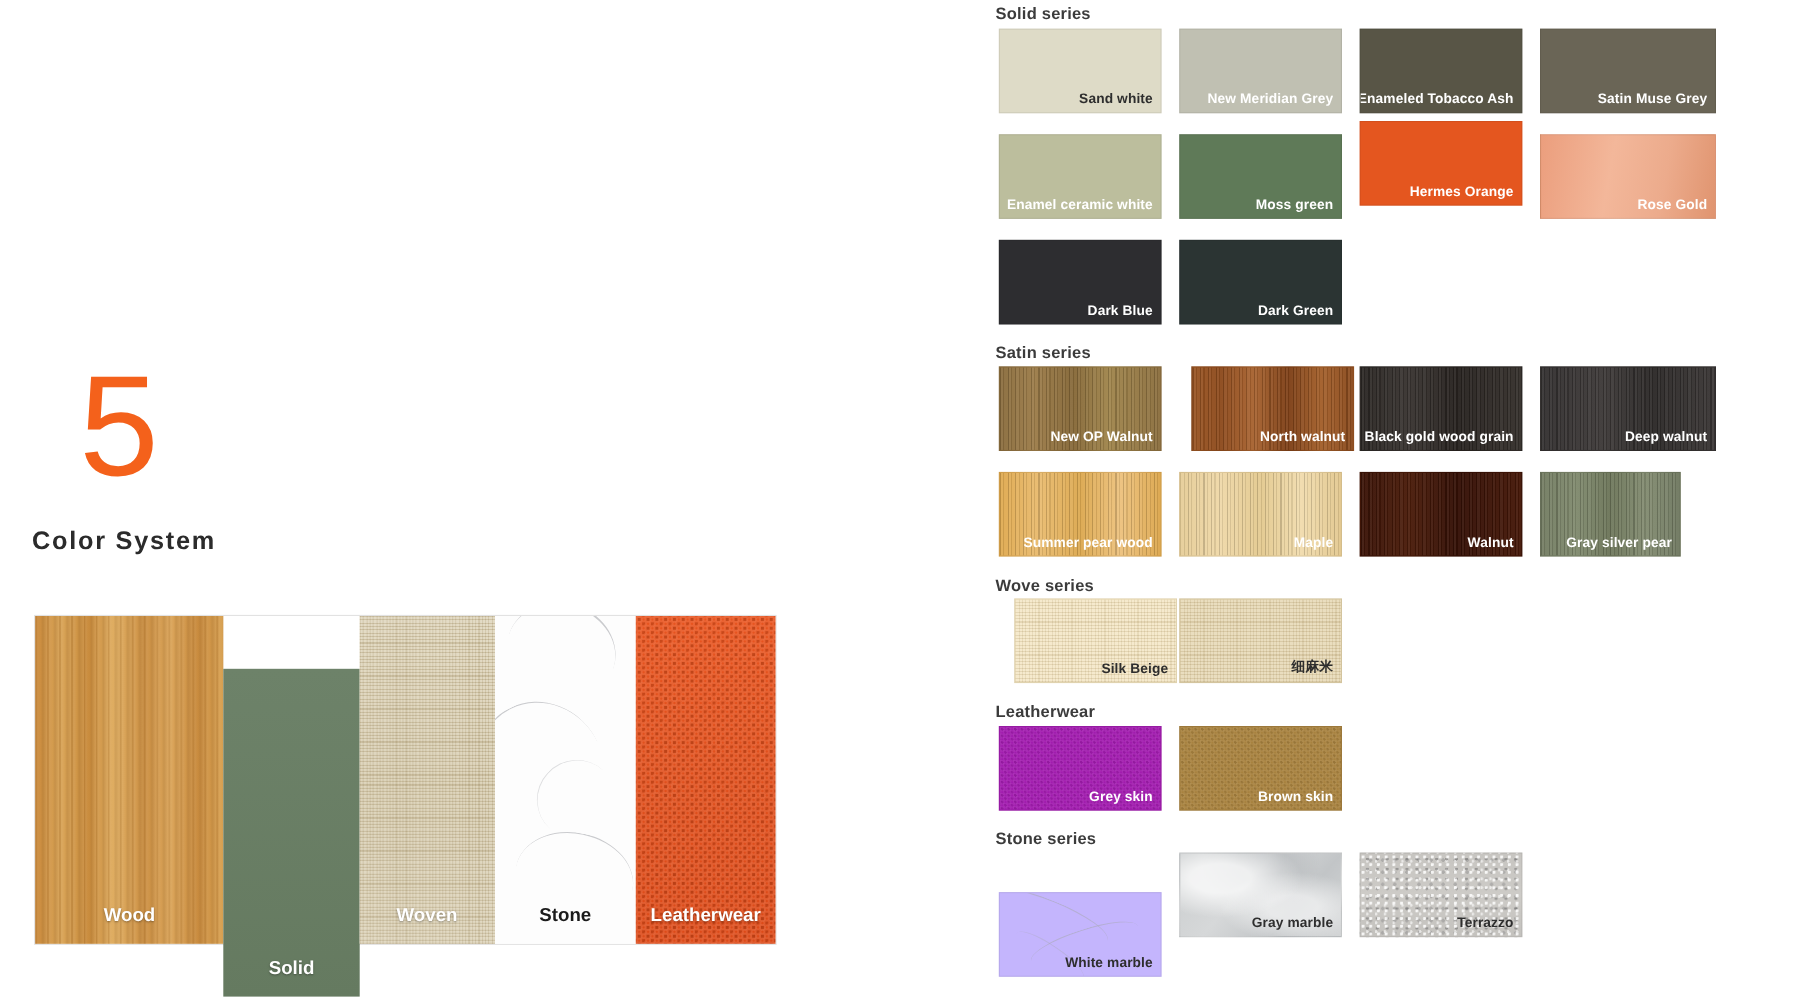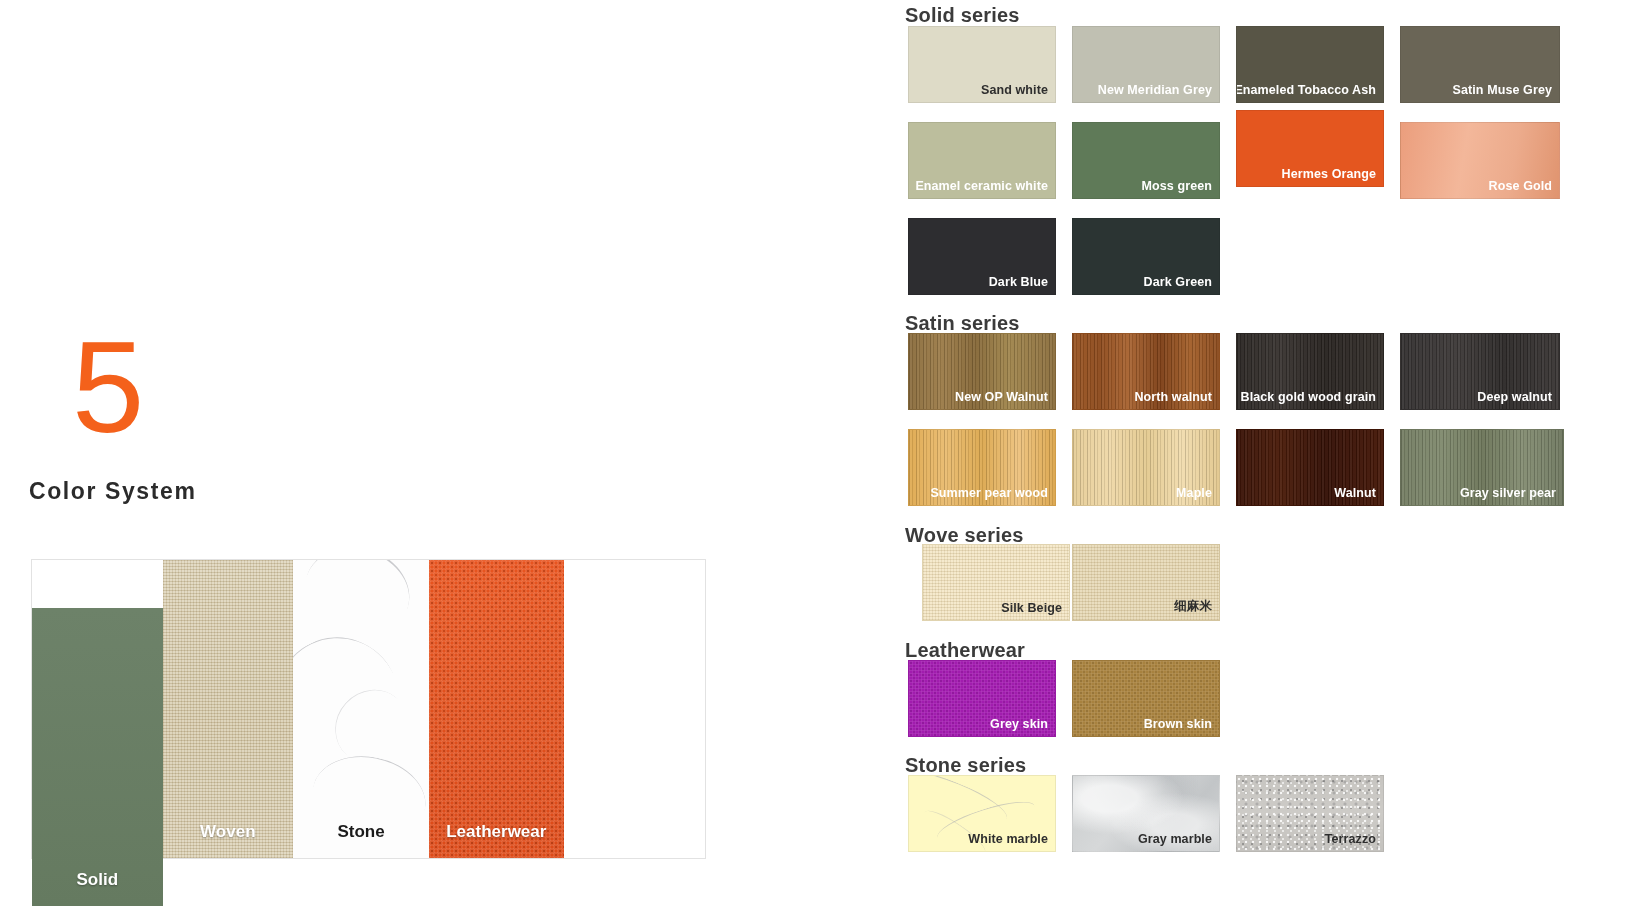--- a/index.html
+++ b/index.html
@@ -76,21 +76,21 @@
       radial-gradient(circle at 3px 3px, rgba(0,0,0,.16) 0 1.4px, rgba(255,255,255,.10) 1.6px 3px, transparent 3.2px) 0 0/8px 8px,
       radial-gradient(circle at 3px 3px, rgba(0,0,0,.13) 0 1.3px, rgba(255,255,255,.09) 1.5px 3px, transparent 3.2px) 4px 4px/8px 8px,
       linear-gradient(180deg,#e8541f 0%,#e04f1c 50%,#dd4a18 100%);
   }
 
   
   #right-panel { position: absolute; left: 900px; top: 0; width: 746px; height: 907px; overflow: hidden; }
   .series-block { position: absolute; left: 0; width: 746px; }
   .series-title {
     position: absolute; left: 5px;
-    font-size: 20px; font-weight: 700; letter-spacing: .2px; color: #3b3b3b;
+    font-size: 15px; font-weight: 700; letter-spacing: .2px; color: #3b3b3b;
   }
   .swatch {
     position: absolute; width: 148px; height: 77px;
     border: 1px solid rgba(0,0,0,.07);
     overflow: hidden;
   }
   .swatch-label {
     position: absolute; right: 7px; bottom: 5px;
     font-size: 12.5px; font-weight: 700; letter-spacing: .1px;
     color: #ffffff; white-space: nowrap;
@@ -110,21 +110,21 @@
   .f-darkgreen   { background:#2b3433; }
 
   
   .wgrain::before {
     content:""; position:absolute; inset:0;
     background: repeating-linear-gradient(90deg,
       rgba(0,0,0,.16) 0 1px, rgba(255,255,255,.07) 1px 3px,
       rgba(0,0,0,.09) 3px 4px, rgba(255,255,255,.04) 4px 7px);
   }
   .f-newop      { background:linear-gradient(90deg,#8a6c3d 0%,#9c7c49 22%,#856737 45%,#a0854c 68%,#8b6e3e 100%); }
-  .f-northwal   { background:linear-gradient(90deg,#9a5523 0%,#8d4a1c 18%,#a86330 38%,#7d3f16 60%,#a35f2a 80%,#8a4a1d 100%); }
+  .f-northwal   { background:linear-gradient(90deg,#9a5523 0%,#8d4a1c 18%,#a86330 38%,#7d3f16 60%,#a35f2a 80%,#8a4a1d 100%);margin-left:11px; }
   .f-blackgold  { background:linear-gradient(90deg,#2b2724 0%,#383330 30%,#27221f 60%,#342f2b 100%); }
   .f-deepwal    { background:linear-gradient(90deg,#333030 0%,#3d3938 35%,#2c2928 65%,#3a3635 100%); }
   .f-summerpear2{ background:linear-gradient(90deg,#dfa94f 0%,#e9bb6f 25%,#dca84f 50%,#edc27e 75%,#dca64c 100%); }
   .f-maple      { background:linear-gradient(90deg,#e5cc96 0%,#efd8a8 25%,#e3c98f 50%,#f1dcae 75%,#e2c78e 100%); }
   .f-walnut     { background:linear-gradient(90deg,#3a1307 0%,#4a1b09 30%,#330f05 60%,#451707 100%); }
   .f-graysilver { background:linear-gradient(90deg,#737c62 0%,#808a6e 25%,#6c7559 50%,#838c71 75%,#6f7860 100%); }
 
   
   .linen::before {
     content:""; position:absolute; inset:0;
@@ -139,21 +139,21 @@
   .leather::before {
     content:""; position:absolute; inset:0;
     background:
       radial-gradient(circle at 2px 2px, rgba(0,0,0,.10) 0 1px, rgba(255,255,255,.07) 1.2px 2.2px, transparent 2.4px) 0 0/6px 6px,
       radial-gradient(circle at 2px 2px, rgba(0,0,0,.08) 0 1px, rgba(255,255,255,.06) 1.2px 2.2px, transparent 2.4px) 3px 3px/6px 6px;
   }
   .f-greyskin   { background:#a21caf; }
   .f-brownskin  { background:#a8823f; }
 
   
-  .f-whitemarble { background:#fef9c3; }
+  .f-whitemarble { background:#c4b5fd;margin-top:36px; }
   .f-whitemarble .vein {
     position:absolute; border-top:1.5px solid rgba(168,170,176,.55); border-radius:55%;
   }
   .f-graymarble {
     background:
       radial-gradient(ellipse at 25% 30%, rgba(255,255,255,.75) 0 18%, transparent 48%),
       radial-gradient(ellipse at 70% 65%, rgba(255,255,255,.6) 0 16%, transparent 46%),
       radial-gradient(ellipse at 50% 10%, rgba(150,155,160,.35) 0 20%, transparent 52%),
       linear-gradient(130deg,#c9cccd 0%,#d6d8d9 40%,#c2c5c7 70%,#d3d5d6 100%);
   }
@@ -171,20 +171,23 @@
 
 <div id="page">
 
   <div id="left-panel">
 
 
     <div id="big-number">5</div>
     <div id="color-system-label">Color System</div>
 
     <div id="material-strip">
+      <div class="strip-panel tex-wood-strip" style="width:27%">
+        <div class="strip-label">Wood</div>
+      </div>
       <div class="strip-panel tex-solid-strip" style="width:19.4%">
         <div class="strip-label">Solid</div>
       </div>
       <div class="strip-panel tex-woven-strip" style="width:19.4%">
         <div class="strip-label">Woven</div>
       </div>
       <div class="strip-panel tex-stone-strip" style="width:20.2%">
         <div class="vein" style="left:8%;top:-4%;width:78%;height:30%;transform:rotate(18deg);"></div>
         <div class="vein" style="left:-12%;top:26%;width:90%;height:42%;transform:rotate(-26deg);border-top-width:1px;"></div>
         <div class="vein" style="left:14%;top:66%;width:84%;height:28%;transform:rotate(12deg);border-top-width:1px;"></div>
@@ -254,21 +257,21 @@
 
       <div class="swatch f-summerpear2 wgrain" style="left:8px;top:429px">
         <div class="swatch-label">Summer pear wood</div>
         </div>
       <div class="swatch f-maple wgrain" style="left:172px;top:429px">
         <div class="swatch-label">Maple</div>
         </div>
       <div class="swatch f-walnut wgrain" style="left:336px;top:429px">
         <div class="swatch-label">Walnut</div>
         </div>
-      <div class="swatch f-graysilver wgrain" style="left:500px;top:429px;width:164px">
+      <div class="swatch f-graysilver wgrain" style="left:500px;top:429px;width:128px">
         <div class="swatch-label">Gray silver pear</div>
         </div>
     </div>
 
     <div class="series-block">
       <div class="series-title" style="top:524px">Wove series</div>
 
       <div class="swatch f-silkbeige linen" style="left:22px;top:544px">
         <div class="swatch-label dark">Silk Beige</div>
         </div>

